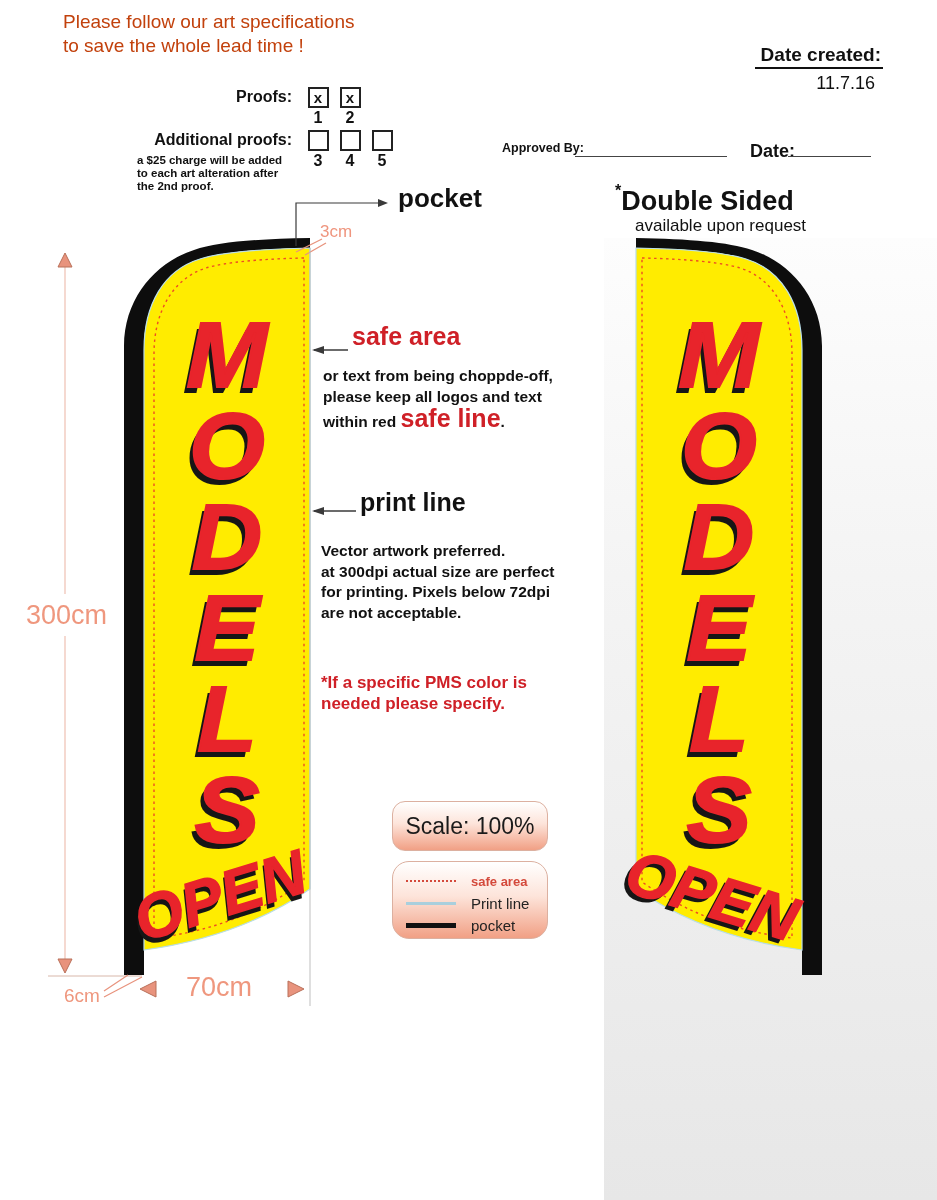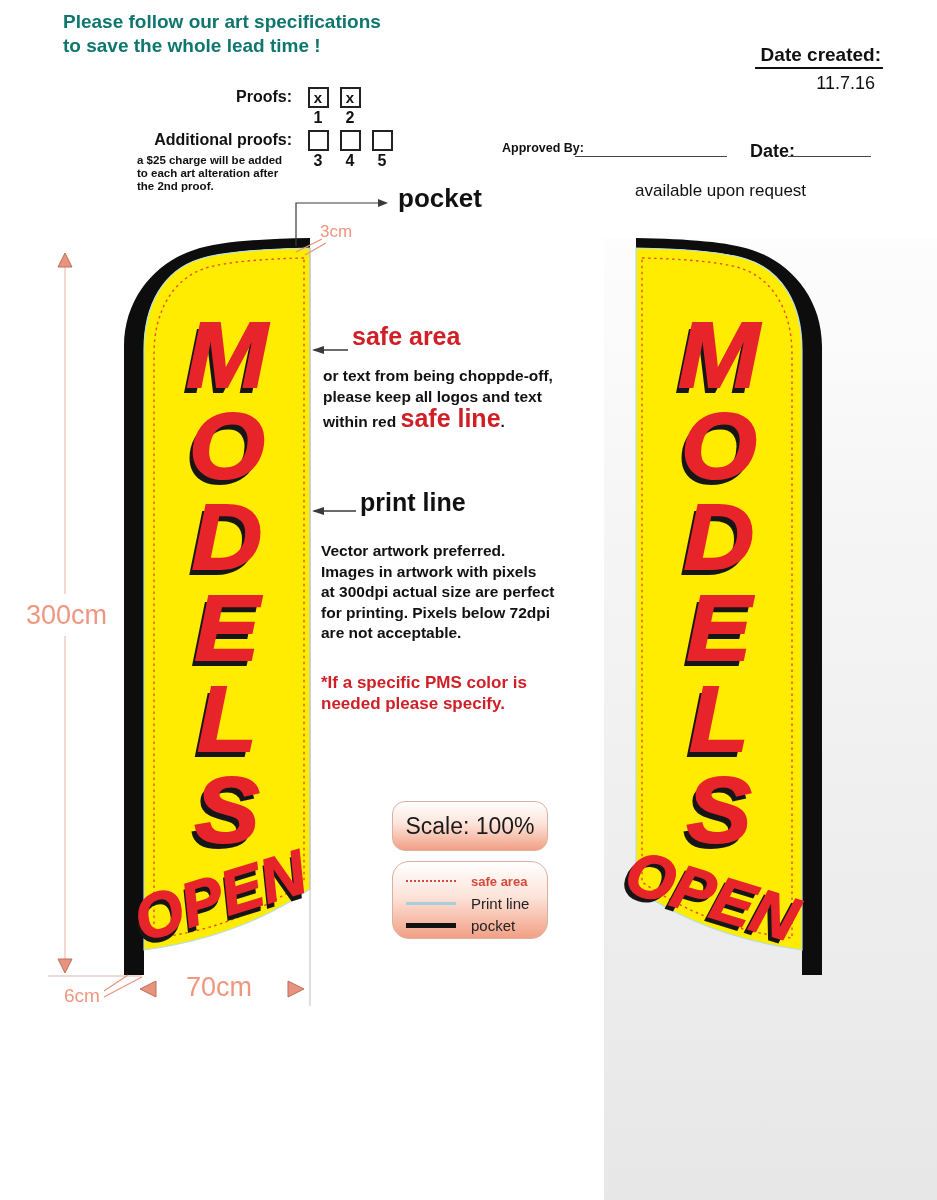--- a/index.html
+++ b/index.html
@@ -8,22 +8,22 @@
     width:937px; height:1200px; position:relative; overflow:hidden;
     background:#ffffff; font-family:"Liberation Sans", sans-serif; color:#111;
   }
   .abs { position:absolute; }
 
   
   .gray-panel { left:604px; top:238px; width:333px; height:962px;
     background:linear-gradient(180deg,#fdfdfd 0%,#f4f4f4 35%,#e7e7e7 100%); }
 
   
-  .red-heading { left:63px; top:10px; font-size:19px; font-weight:bold;
-    color:#0f766e; line-height:23.5px; }
+  .red-heading { left:63px; top:10px; font-size:19px; font-weight:normal;
+    color:#c2410c; line-height:23.5px; }
   .date-block { left:733px; top:9px; width:150px; text-align:right; }
   .date-label { display:inline-block; font-size:19px; font-weight:bold;
     border-bottom:2px solid #111; padding:0 2px 1px 6px;margin-top:35px; }
   .date-value { font-size:18px; margin-top:4px; padding-right:8px; }
 
   
   .proofs-label { left:150px; top:88px; width:142px; text-align:right;
     font-size:16px; font-weight:bold; }
   .addl-label { left:100px; top:131px; width:192px; text-align:right;
     font-size:16px; font-weight:bold; }
@@ -202,34 +202,34 @@
 
   <div class="abs approved-label">Approved By:</div>
   <div class="abs sig-line" style="left:575px;top:156px;width:152px;"></div>
   <div class="abs approval-date-label">Date:</div>
   <div class="abs sig-line" style="left:788px;top:156px;width:83px;"></div>
 
   <div class="abs pocket-label">pocket</div>
   <div class="abs size-3cm">3cm</div>
 
   <div class="abs double-sided">
+    <div class="ds-title"><sup>*</sup><span>Double Sided</span></div>
     <div class="ds-sub">available upon request</div>
   </div>
 
   <div class="abs safe-area-label">safe area</div>
   <div class="abs para1">
     <div>or text from being choppde-off,</div>
     <div>please keep all logos and text</div>
     <div class="lastline"><span>within red </span><span class="safe-line-inline">safe line</span><span>.</span></div>
   </div>
 
   <div class="abs print-line-label">print line</div>
   <div class="abs para2">
     <div>Vector artwork preferred.</div>
-    <div>Images in artwork with pixels</div>
     <div>at 300dpi actual size are perfect</div>
     <div>for printing. Pixels below 72dpi</div>
     <div>are not acceptable.</div>
   </div>
   <div class="abs pms-note">
     <div>*If a specific PMS color is</div>
     <div>needed please specify.</div>
   </div>
 
   <div class="abs peach scale-badge">Scale: 100%</div>

